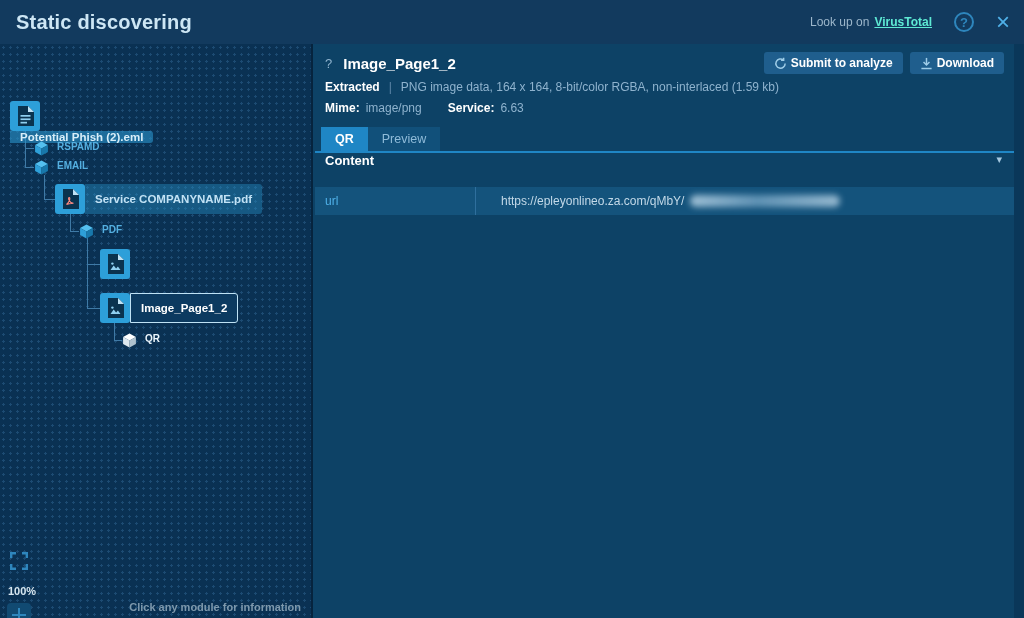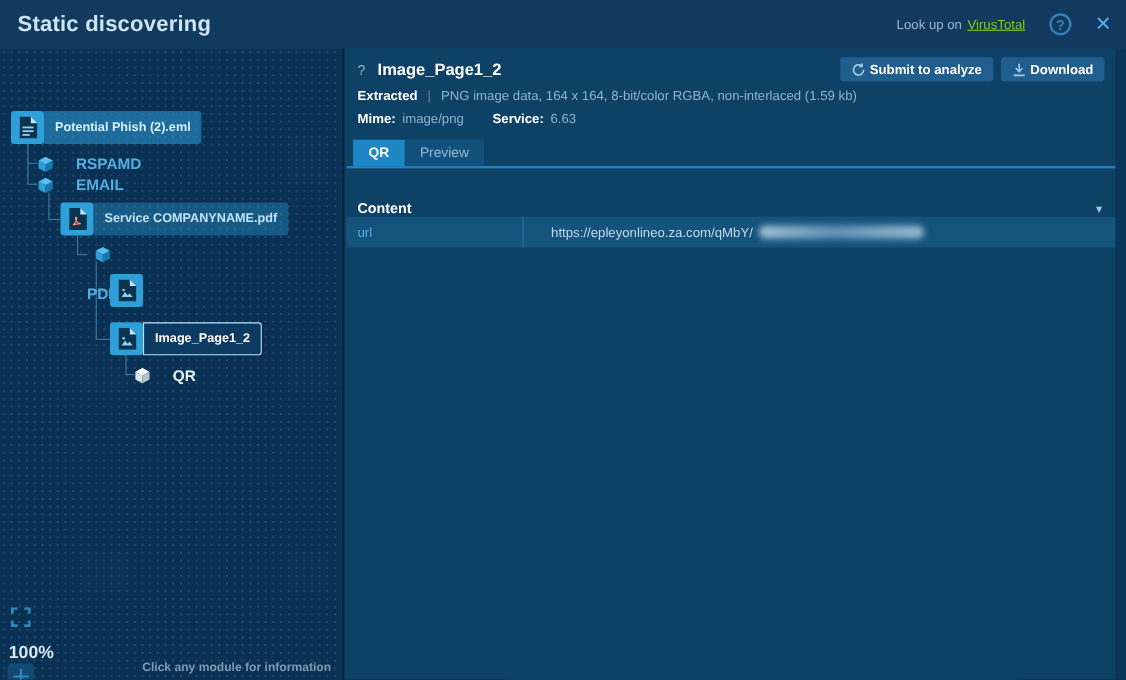--- a/index.html
+++ b/index.html
@@ -6,21 +6,21 @@
   html,body { background:#061f33; }
   body { font-family:"Liberation Sans", sans-serif; }
   .app { position:relative; width:1024px; height:618px; overflow:hidden; background:#0D4266; }
 
   
   .titlebar { position:absolute; left:0; top:0; width:1024px; height:44px; background:#123A5E;
     display:flex; align-items:center; justify-content:space-between; padding:0 14px 0 16px; z-index:5;}
   .titlebar h1 { color:#CDE6F4; font-size:20px; font-weight:bold; letter-spacing:.2px; }
   .titlebar-right { display:flex; align-items:center; gap:22px; }
   .lookup { font-size:12px; color:#9DB7CB; display:flex; gap:5px; align-items:center;}
-  .vt-link { color:#84cc16; font-weight:normal; text-decoration:underline; cursor:pointer; }
+  .vt-link { color:#5eead4; font-weight:bold; text-decoration:underline; cursor:pointer; }
   .help-icon { width:20px; height:20px; border:2px solid #2E86BD; border-radius:50%;
     color:#2E86BD; font-size:13px; font-weight:bold; display:flex; align-items:center; justify-content:center; cursor:pointer;}
   .close-icon { color:#4FB0E8; font-size:24px; line-height:20px; font-weight:normal; cursor:pointer; }
 
   
   .left-panel { position:absolute; left:0; top:44px; width:313px; height:574px;
     background-color:#0A3153;
     background-image:radial-gradient(rgba(77,144,196,0.28) 1px, transparent 1.2px);
     background-size:7px 7px; border-right:2px solid #06243E; z-index:4; }
   .tline { position:absolute; background:#3F7AA6; z-index:1; }
@@ -28,28 +28,28 @@
   .file-node { position:absolute; display:inline-flex; align-items:stretch; height:30px;
     border-radius:3px; overflow:visible; cursor:pointer; z-index:2; }
   .file-ico { width:30px; height:30px; background:#2D9FD9; border-radius:3px;
     display:flex; align-items:center; justify-content:center; flex:0 0 30px; }
   .file-label { display:flex; align-items:center; padding:0 10px; font-size:11.5px; font-weight:bold;
     color:#D8EEF9; white-space:nowrap; background:rgba(41,149,204,0.60);
     border-radius:0 3px 3px 0; }
   .file-node.translucent .file-label { background:rgba(41,149,204,0.40); color:#C2E2F5; }
   .file-node.selected .file-label { background:#0C3A60; border:1px solid #BFE2F5; color:#FFFFFF; }
 
-  .module-node { position:absolute; display:inline-flex; align-items:center; gap:20px;
-    font-size:14px; font-weight:bold; color:#54AFE0; cursor:pointer; z-index:2; }
+  .module-node { position:absolute; display:inline-flex; align-items:flex-start; gap:8px;
+    font-size:10px; font-weight:bold; color:#54AFE0; cursor:pointer; z-index:2; }
   .module-node.white { color:#EAF5FC; }
 
   .canvas-controls { position:absolute; left:0; top:0; width:100%; height:100%; pointer-events:none; }
   .canvas-controls > * { pointer-events:auto; }
   .fs-btn { position:absolute; left:10px; top:508px; width:18px; height:18px; cursor:pointer; }
-  .zoom-level { position:absolute; left:8px; top:541px; font-size:16px; font-weight:bold; color:#D7E6EF; }
+  .zoom-level { position:absolute; left:8px; top:541px; font-size:11px; font-weight:bold; color:#D7E6EF; }
   .zoom-btn { position:absolute; left:7px; width:24px; height:24px; border-radius:4px;
     display:flex; align-items:center; justify-content:center; cursor:pointer; }
   .zoom-plus { top:559px; background:#114A72; }
   .tree-hint { position:absolute; right:10px; bottom:5px; font-size:11px; font-weight:bold; color:#7E99AD; }
 
   
   .right-panel { position:absolute; left:315px; top:44px; width:709px; height:574px; background:#0D4266; }
   .scroll-strip { position:absolute; right:0; top:0; width:10px; height:574px; background:#0A3759; }
 
   .detail-head { display:flex; align-items:center; padding:8px 20px 0 10px; height:30px; }
@@ -63,21 +63,21 @@
   .meta-strong { color:#FFFFFF; font-weight:bold; }
   .meta-sep { color:#5E87A8; padding:0 3px; }
   .meta-gap { width:14px; }
 
   .tabs { display:flex; align-items:flex-end; margin-top:11px; padding-left:6px;
     border-bottom:2px solid #1F86C5; height:26px; }
   .tab { height:24px; display:flex; align-items:center; padding:0 14px; font-size:12.5px; cursor:pointer; }
   .tab.active { background:#1F86C5; color:#FFFFFF; font-weight:bold; }
   .tab.inactive { background:#11507A; color:#8FBBD9; }
 
-  .content-header { height:44px; display:flex; align-items:flex-end; padding:0 22px 0 10px; }
+  .content-header { height:34px; display:flex; align-items:flex-start; padding:0 22px 0 10px; }
   .content-title { color:#FFFFFF; font-size:13px; font-weight:bold; flex:1; }
   .content-caret { color:#A5C8E0; font-size:11px; cursor:pointer; }
 
   .kv-row { height:28px; background:#14537C; display:flex; align-items:center; }
   .kv-key { width:160px; padding-left:10px; font-size:12px; color:#4FB0E8; }
   .kv-div { width:1px; height:28px; background:#2F6F9D; }
   .kv-val { padding-left:25px; font-size:12px; color:#C3D9E8; display:flex; align-items:center; gap:6px;}
   .redacted-blob { display:inline-block; width:150px; height:12px; border-radius:7px;
     background:linear-gradient(90deg, rgba(205,228,243,.75), rgba(160,200,228,.55) 45%, rgba(205,228,243,.7));
     filter:blur(3px); }
@@ -109,21 +109,21 @@
     <div class="tline" style="left:44px; top:131px; width:1px;  height:24px;"></div>
     <div class="tline" style="left:44px; top:155px; width:11px; height:1px;"></div>
     <div class="tline" style="left:70px; top:170px; width:1px;  height:17px;"></div>
     <div class="tline" style="left:70px; top:187px; width:9px;  height:1px;"></div>
     <div class="tline" style="left:87px; top:194px; width:1px;  height:70px;"></div>
     <div class="tline" style="left:87px; top:220px; width:13px; height:1px;"></div>
     <div class="tline" style="left:87px; top:264px; width:13px; height:1px;"></div>
     <div class="tline" style="left:114px;top:279px; width:1px;  height:17px;"></div>
     <div class="tline" style="left:114px;top:296px; width:8px;  height:1px;"></div>
 
-    <div class="file-node" style="left:10px; top:57px;">
+    <div class="file-node" style="left:10px; top:57px;flex-direction:column;">
       <span class="file-ico">
         <svg width="17" height="20" viewBox="0 0 17 20">
           <path d="M1 0 h10 l6 6 v14 h-16 z" fill="#0A334F"></path>
           <path d="M11 0 l6 6 h-6 z" fill="#BFE2F5"></path>
           <rect x="3.5" y="9" width="10" height="1.7" fill="#8FD0F0"></rect>
           <rect x="3.5" y="12.4" width="10" height="1.7" fill="#8FD0F0"></rect>
           <rect x="3.5" y="15.8" width="6.5" height="1.7" fill="#8FD0F0"></rect>
         </svg>
       </span>
       <span class="file-label">Potential Phish (2).eml</span>
@@ -151,21 +151,21 @@
       <span class="file-ico">
         <svg width="17" height="20" viewBox="0 0 17 20">
           <path d="M1 0 h10 l6 6 v14 h-16 z" fill="#0A334F"></path>
           <path d="M11 0 l6 6 h-6 z" fill="#BFE2F5"></path>
           <path d="M4.5 15.5 c1.5-1.2 2.6-2.8 3.2-4.8 c0.3-1.2 0.1-2.2-0.5-2.2 c-0.7 0-0.8 1.2-0.3 2.4 c0.7 1.7 2.2 3.2 4.6 3.4 c-2.4 0.2-4.9 0.4-7 1.2 z" fill="none" stroke="#FF8A80" stroke-width="1.1"></path>
         </svg>
       </span>
       <span class="file-label">Service COMPANYNAME.pdf</span>
     </div>
 
-    <div class="module-node" style="left:79px; top:180px;flex-direction:column;">
+    <div class="module-node" style="left:79px; top:180px;">
       <svg width="15" height="15" viewBox="0 0 14 14">
         <path d="M7 0.5 L13 3.75 L7 7 L1 3.75 Z" fill="#54C0F0"></path>
         <path d="M1 3.75 L7 7 L7 13.5 L1 10.25 Z" fill="#2E9FD8"></path>
         <path d="M13 3.75 L7 7 L7 13.5 L13 10.25 Z" fill="#1878AB"></path>
       </svg>
       <span>PDF</span>
     </div>
 
     <div class="file-node translucent" style="left:100px; top:205px;">
       <span class="file-ico">

